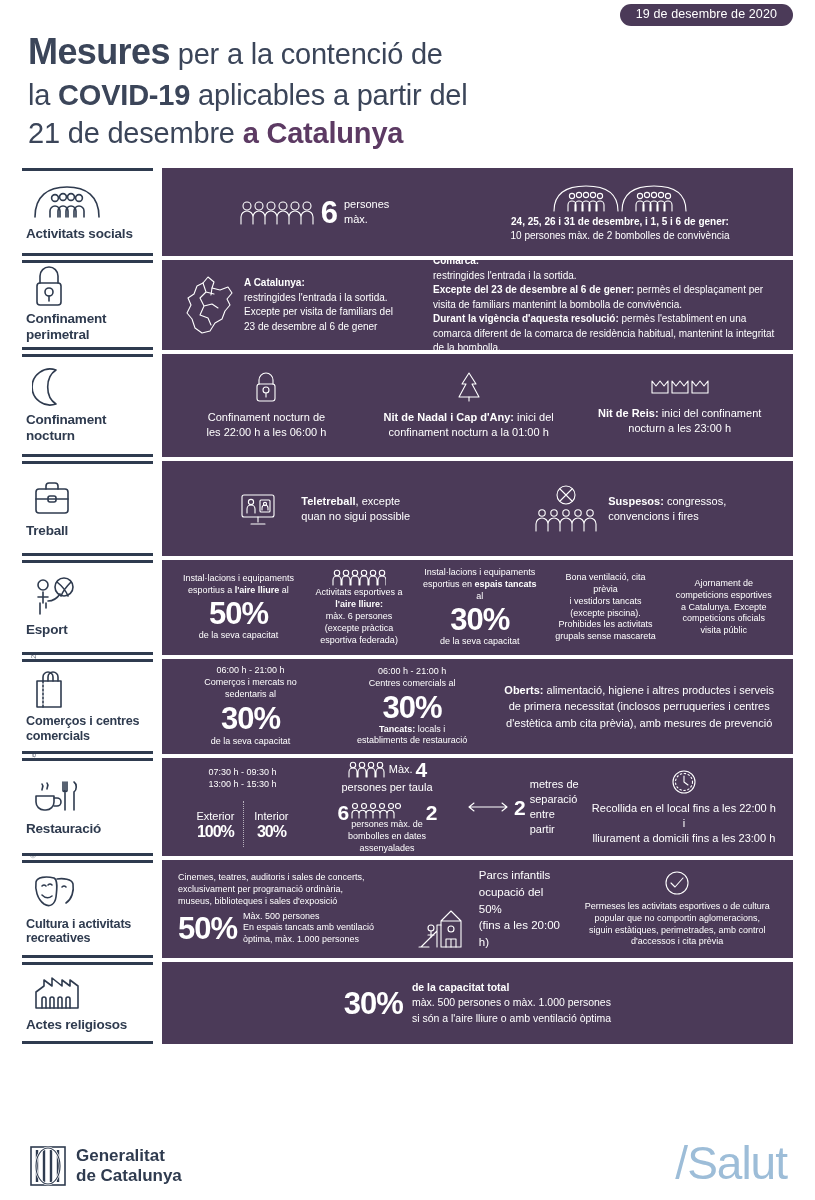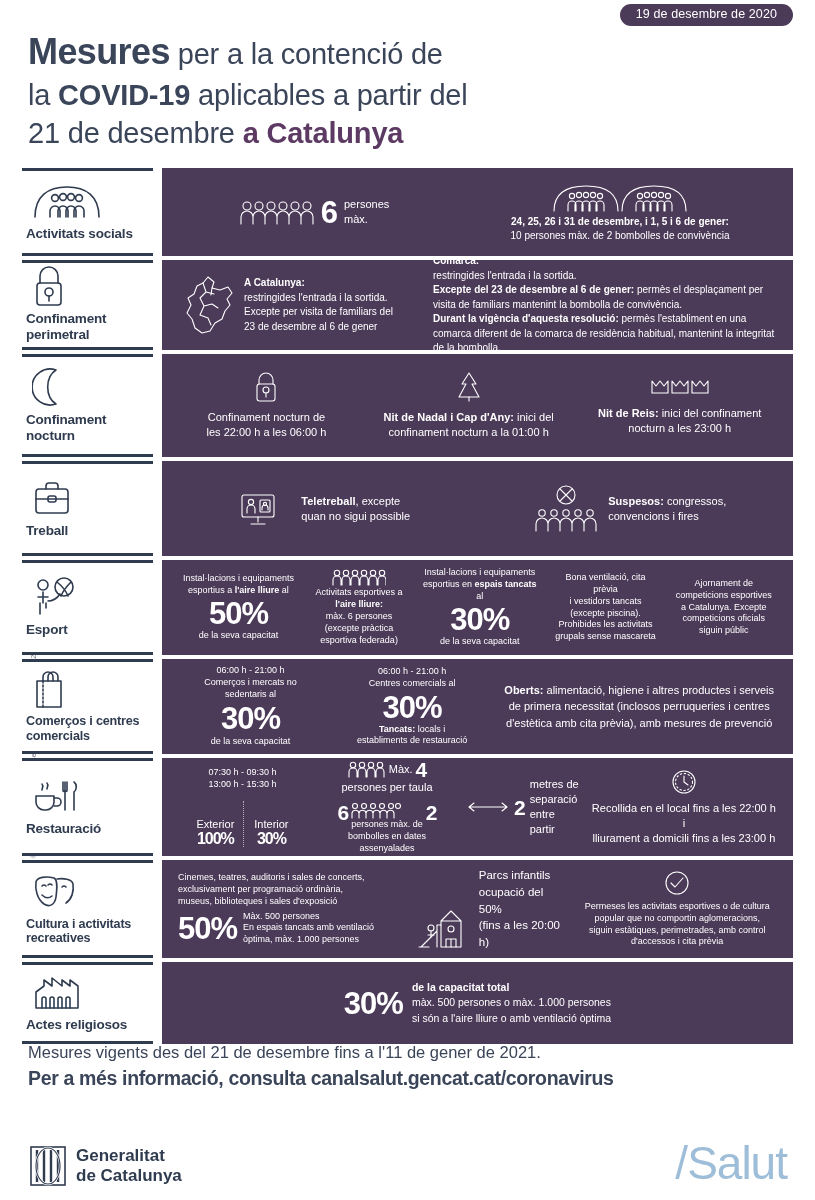--- a/index.html
+++ b/index.html
@@ -374,21 +374,21 @@
           <div class="t sm">i vestidors tancats</div>
           <div class="t sm">(excepte piscina).</div>
           <div class="t sm">Prohibides les activitats</div>
           <div class="t sm">grupals sense mascareta</div>
         </div>
         <div class="cell ct" style="flex:0.95;">
           <div class="t sm">Ajornament de</div>
           <div class="t sm">competicions esportives</div>
           <div class="t sm">a Catalunya. Excepte</div>
           <div class="t sm">competicions oficials</div>
-          <div class="t sm">siguin públic</div>
+          <div class="t sm">visita públic</div>
         </div>
       </div>
     </div>
 
     <div class="row" style="height:95px;">
       <div class="cat small">
         <div class="ic">
           <svg width="34" height="40" viewBox="0 0 34 40">
               <path class="ln" d="M11 12 V8 a5 5 0 0 1 10 0 v4 M16 12 V8 a5 5 0 0 1 10 0 v4"></path>
               <rect class="ln" x="5" y="12" width="24" height="26"></rect>
@@ -432,21 +432,21 @@
               <path class="ln" d="M31 6 v9 M35 6 v9 M33 6 v28 M31 15 a4 4 0 0 0 4 0"></path>
               <path class="ln" d="M42 6 c3 2 3 8 0 10 v18"></path>
             </svg>
         </div>
         <div class="lbl">Restauració</div>
       </div>
       <div class="panel">
         <div class="cell ct" style="flex:0.9;">
           <div class="t sm">07:30 h - 09:30 h</div>
           <div class="t sm" style="margin-bottom:11px;">13:00 h - 15:30 h</div>
-          <div style="display:flex;justify-content:center;align-items:flex-end;">
+          <div style="display:flex;justify-content:center;align-items:center;">
             <div>
               <div class="t md">Exterior</div>
               <div class="num s">100%</div>
             </div>
             <div class="divider-v"></div>
             <div>
               <div class="t md">Interior</div>
               <div class="num s">30%</div>
             </div>
           </div>
@@ -590,24 +590,20 @@
             <b>de la capacitat total</b>
             <span>màx. 500 persones o màx. 1.000 persones</span>
             <span>si són a l'aire lliure o amb ventilació òptima</span>
           </span>
         </div>
       </div>
     </div>
 
   </div>
 
-  <div class="notes">
-    <div class="n1">Mesures vigents des del 21 de desembre fins a l'11 de gener de 2021.</div>
-    <div class="n2">Per a més informació, consulta canalsalut.gencat.cat/coronavirus</div>
-  </div>
 
   <div class="footer">
     <div class="gen">
       <span>
         <svg width="36" height="40" viewBox="0 0 36 40">
             <rect x="1" y="1" width="34" height="38" fill="none" stroke="#2f3b4f" stroke-width="1.6"></rect>
             <g fill="none" stroke="#2f3b4f" stroke-width="2.4">
               <path d="M7 4 v32"></path>
               <path d="M14 4 v32"></path>
               <path d="M21 4 v32"></path>

